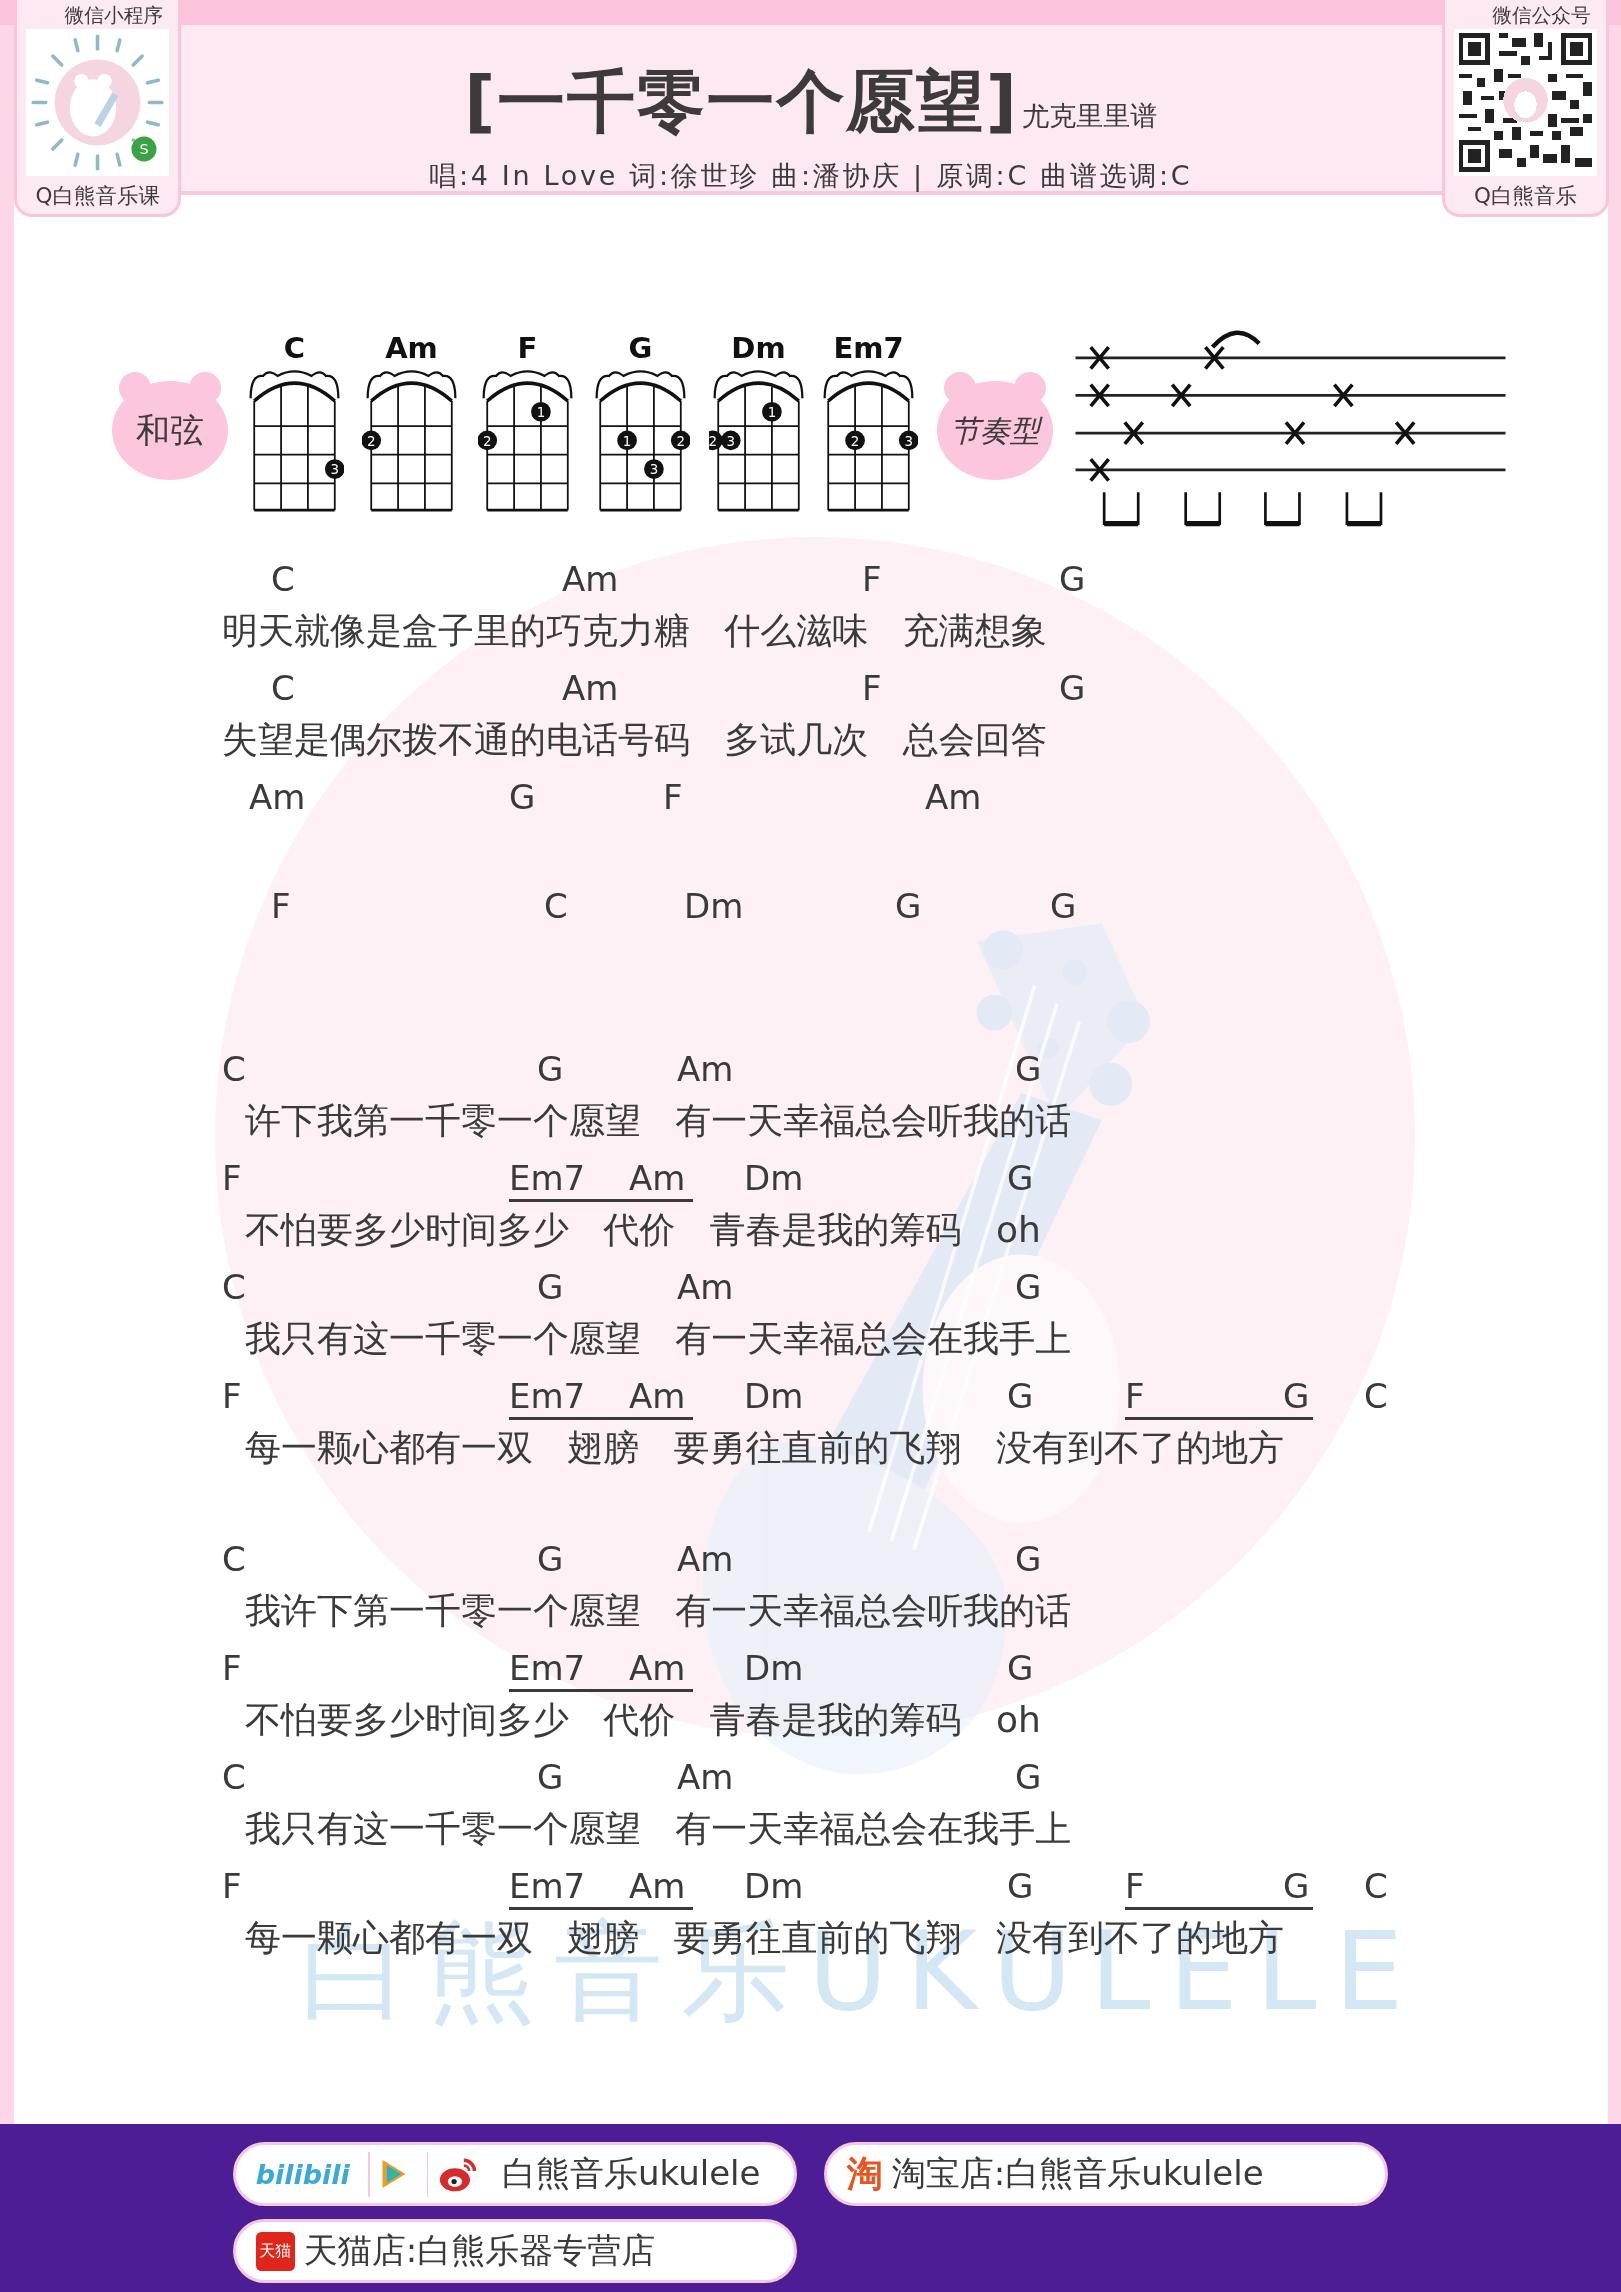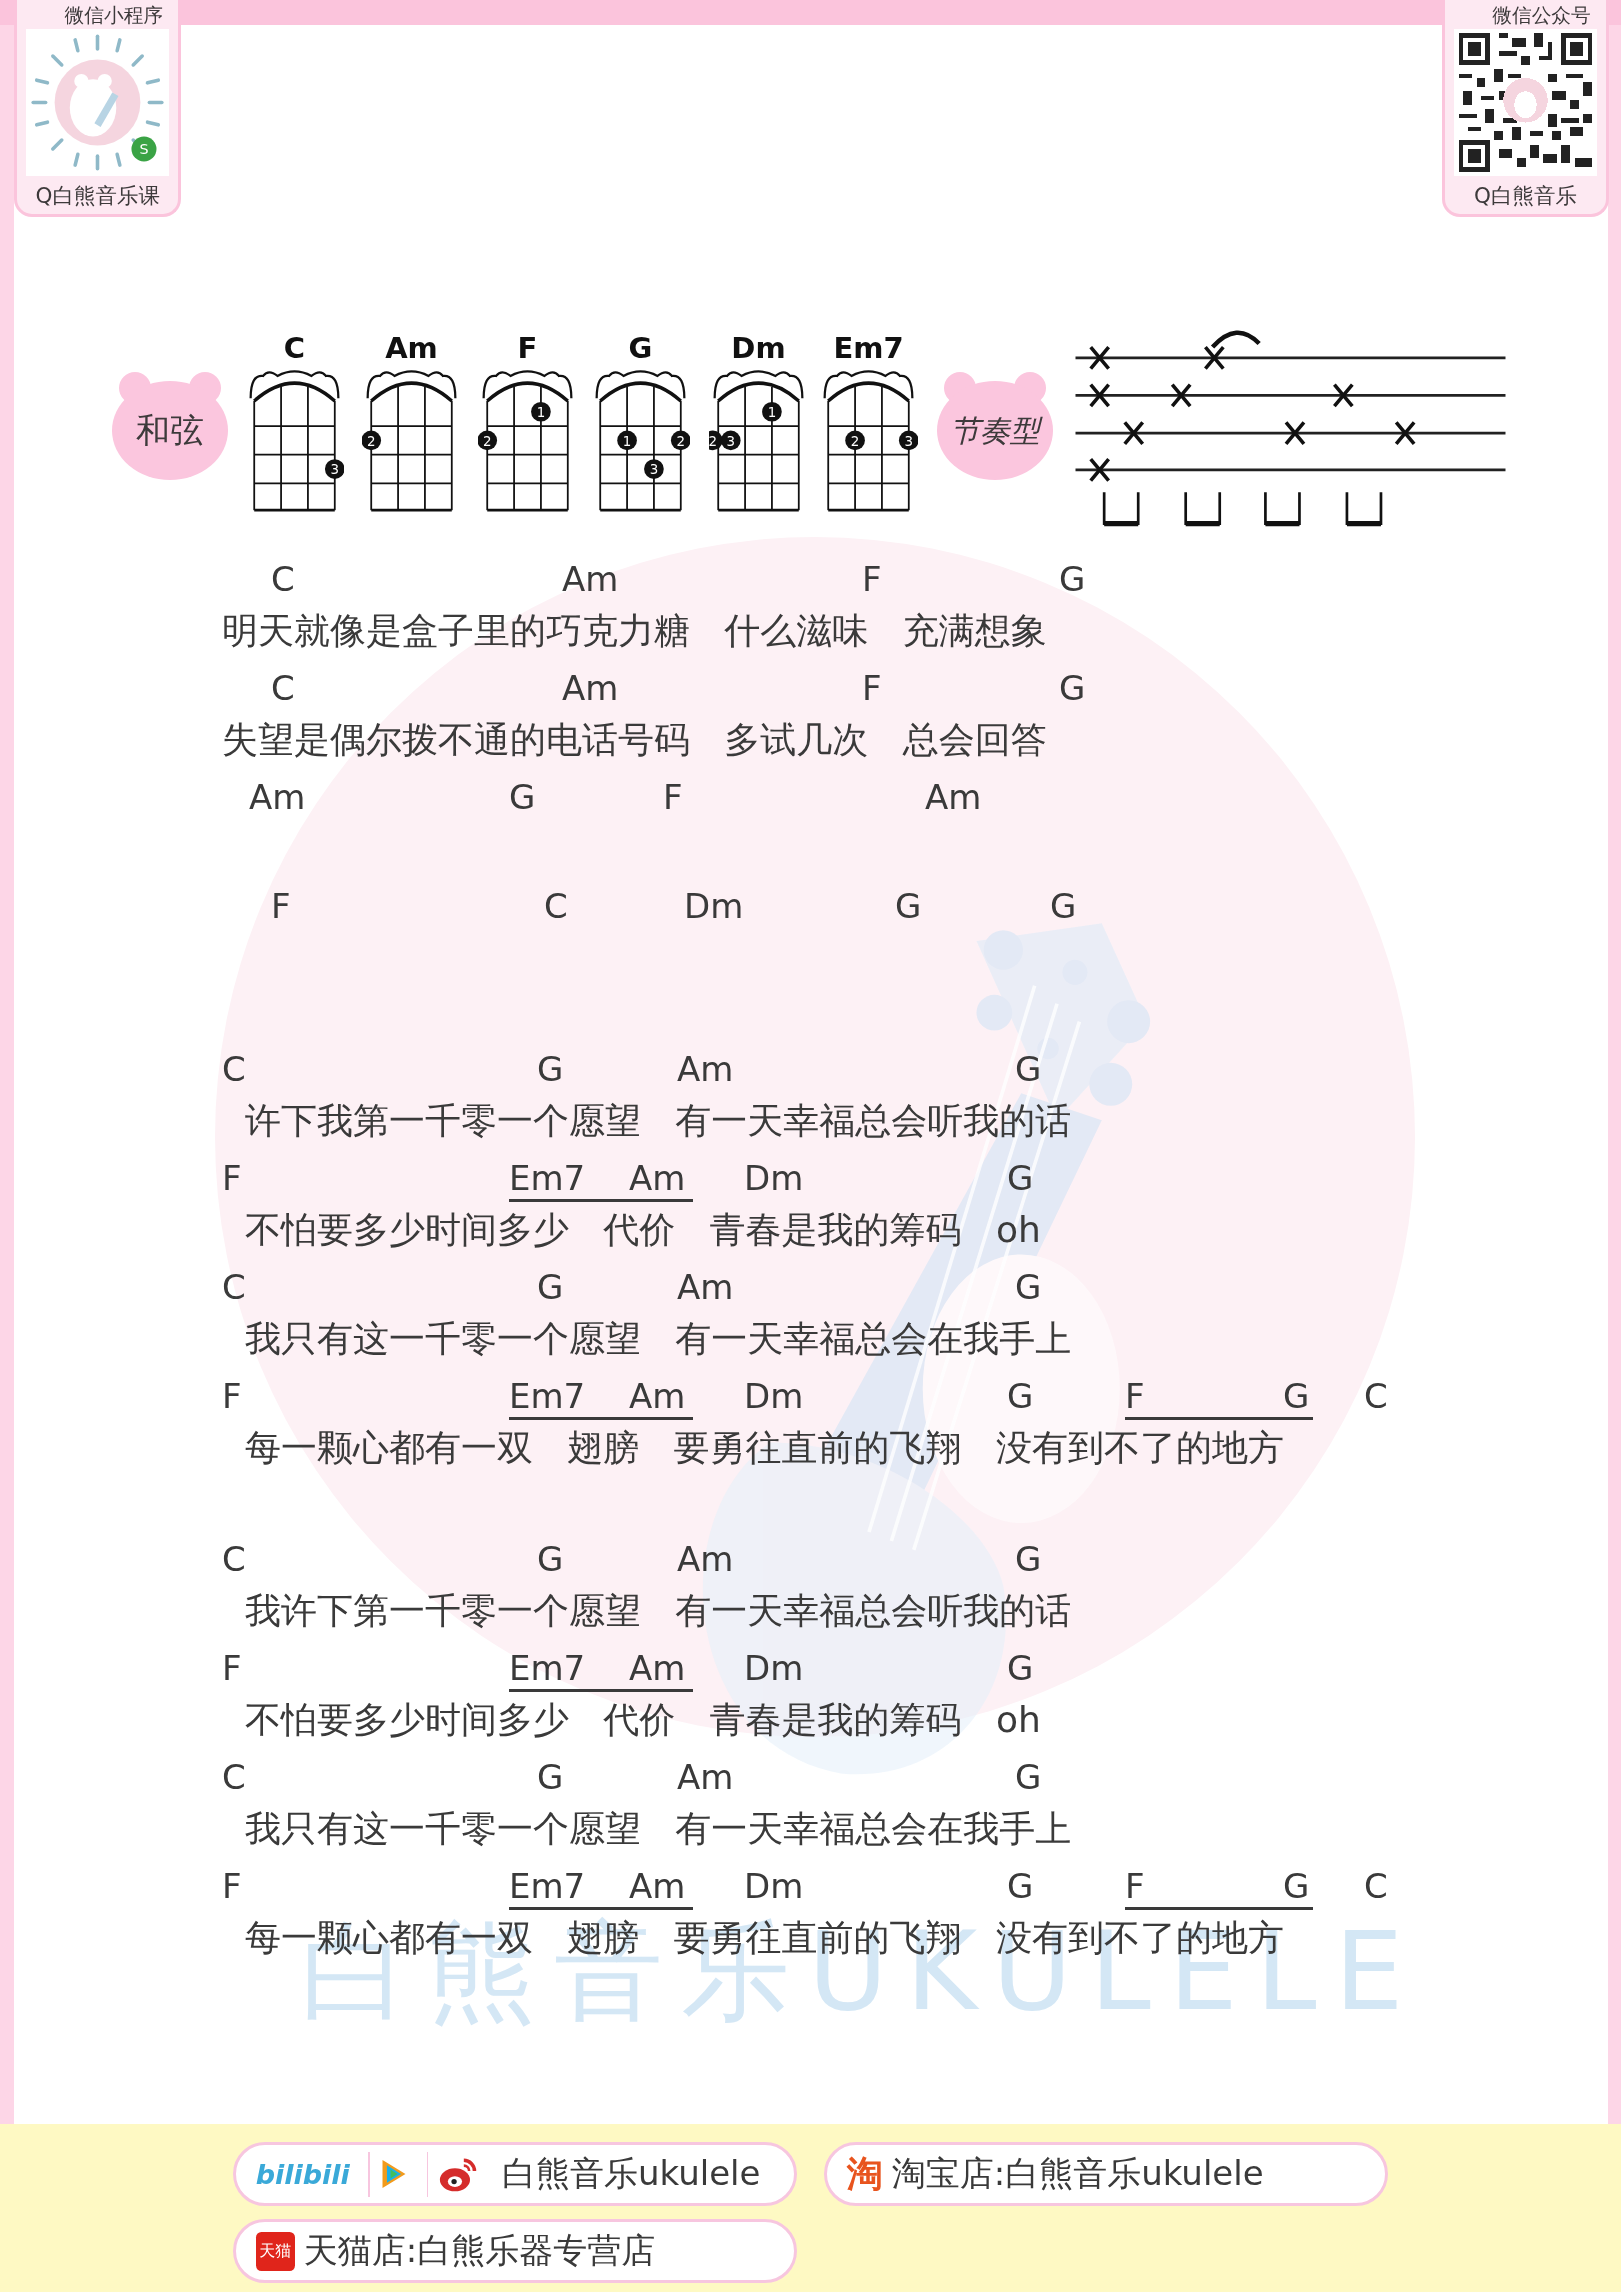--- a/index.html
+++ b/index.html
@@ -44,21 +44,21 @@
   
   .lyrics { position: absolute; left: 222px; top: 555px; width: 1254px; }
   .line-pair { position: relative; height: 109px; }
   .chord-line { position: absolute; left: 0; top: 0; height: 45px; width: 100%; }
   .chord-line span { position: absolute; top: 3.6px; font-size: 34px; color: #3a3a3a; white-space: nowrap; }
   .underline { position: absolute; top: 45px; height: 2.7px; background: #3a3a3a; }
   .lyric-line { position: absolute; left: 0; top: 52px; font-size: 36px; color: #3a3a3a; white-space: pre; letter-spacing: 0px; }
   .gap { height: 54px; }
 
   
-  .footer { position: absolute; left: 0; top: 2124px; width: 1622px; height: 168px; background: #fef9c3; }
+  .footer { position: absolute; left: 0; top: 2124px; width: 1622px; height: 168px; background: #4c1d95; }
   .pill { position: absolute; height: 64px; background: #ffffff; border: 3.6px solid #f7c6df; border-radius: 32px; font-size: 34px; color: #3a3a3a; display: flex; align-items: center; padding-left: 19.7px; white-space: nowrap; }
   .pill .ic { display: inline-flex; align-items: center; justify-content: center; margin-right: 9px; }
   .sep { display: inline-block; width: 1.8px; height: 45px; background: #f7c6df; margin: 0 9px; }
 </style>
 </head>
 <body>
 
 <div class="page">
 
   <div class="wm-circle"></div>
@@ -80,20 +80,26 @@
       <line x1="420" y1="130" x2="235" y2="730"></line>
       <line x1="445" y1="150" x2="260" y2="740"></line>
     </g>
   </svg>
   <div class="wm-text">白熊音乐UKULELE</div>
 
   <div class="edge-left"></div>
   <div class="edge-right"></div>
 
   <div class="header-band"></div>
+  <div class="header">
+    <div class="title-row">
+      <span class="title">[一千零一个愿望]</span><span class="title-suffix">尤克里里谱</span>
+    </div>
+    <div class="meta-row">唱:4 In Love 词:徐世珍 曲:潘协庆 | 原调:C 曲谱选调:C</div>
+  </div>
 
   <div class="qr-card left">
     <div class="qr-label-top">微信小程序</div>
     <div class="qr-img">
       <svg width="143" height="147" viewBox="0 0 160 164">
         <g stroke="#8fb9c8" stroke-width="4" stroke-linecap="round">
           <line x1="80" y1="8" x2="80" y2="22"></line>
             <line x1="80" y1="142" x2="80" y2="156"></line>
           <line x1="8" y1="82" x2="22" y2="82"></line>
             <line x1="138" y1="82" x2="152" y2="82"></line>

